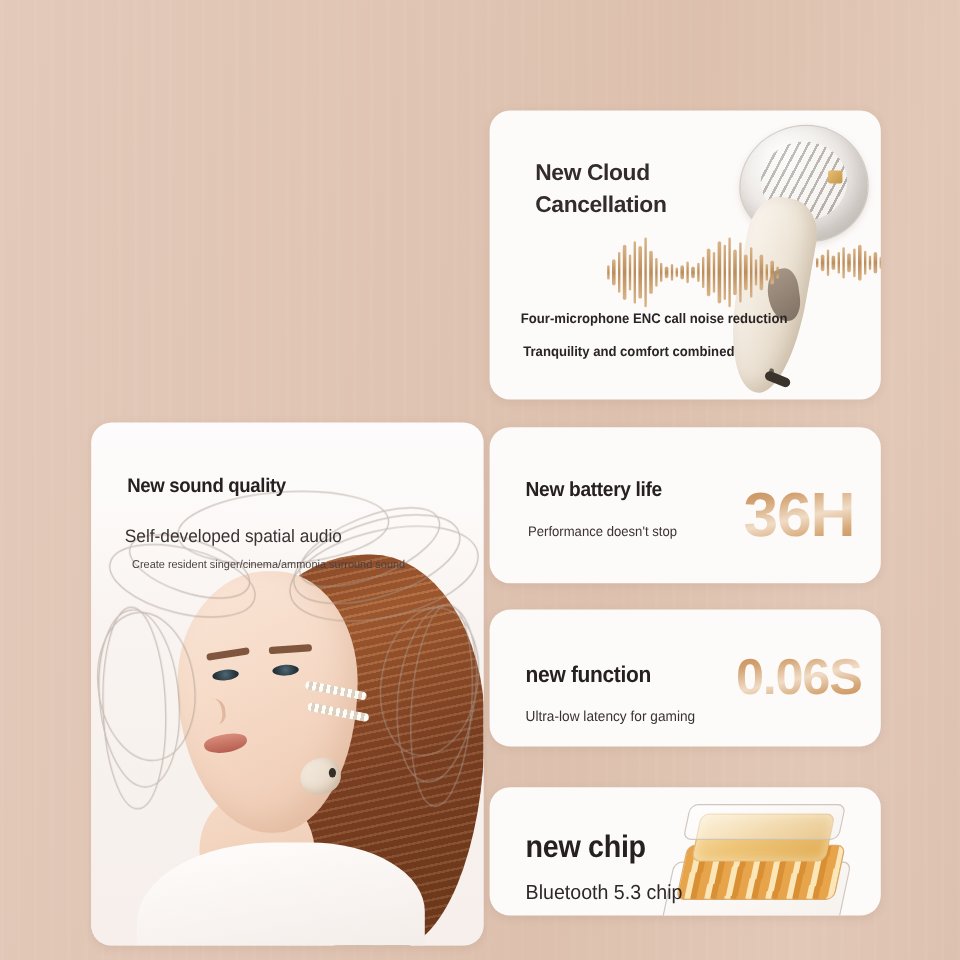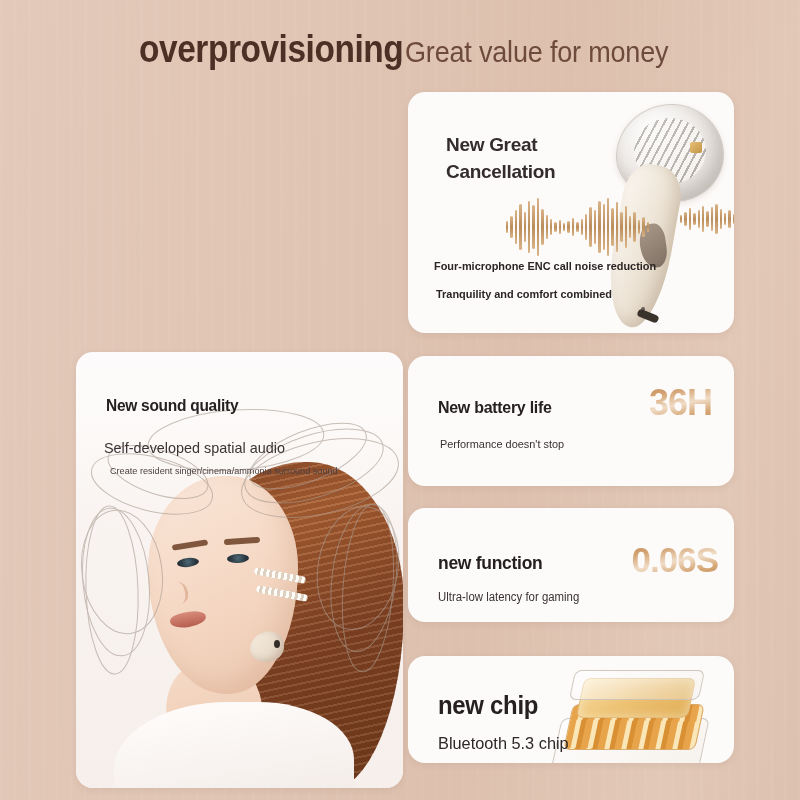--- a/index.html
+++ b/index.html
@@ -388,22 +388,22 @@
     font-weight: 700;
     letter-spacing: -1px;
     background: linear-gradient(168deg, #c08752 0%, #d3a271 26%, #f0dcc6 52%, #d6a878 74%, #c08752 100%);
     -webkit-background-clip: text;
     background-clip: text;
     color: transparent;
     -webkit-text-fill-color: transparent;
     white-space: nowrap;
     z-index: 3;
   }
-  #battery-value  { right: 22px; top: 26px; font-size: 36px; }
-  #function-value { right: 16px; top: 32px; font-size: 35px; }
+  #battery-value  { right: 22px; top: 44px; font-size: 52px; }
+  #function-value { right: 16px; top: 32px; font-size: 42px; }
 
   
   #card-chip .card-title { left: 30px; top: 34px; font-size: 26px; font-weight: 700; transform: scaleX(.92); transform-origin: left; }
   #c-l1 { left: 30px; top: 78px; font-size: 17px; font-weight: 400; color: #2e2728; transform: scaleX(.96); transform-origin: left; }
 
   .chip-graphic { position: absolute; right: 4px; top: 12px; width: 190px; height: 118px; z-index: 2; }
   .chip-layer {
     position: absolute;
     border: 1.5px solid rgba(200,190,180,.85);
     border-radius: 7px;
@@ -436,23 +436,20 @@
     background: linear-gradient(#e5b濃,#d7a martial);
     background: linear-gradient(#e8c285,#cf9b4e);
     transform: skewX(-12deg);
   }
 </style>
 </head>
 <body>
 
 <div id="page">
 
-  <div class="header">
-    <span class="header-main">overprovisioning</span><span class="header-sub">Great value for money</span>
-  </div>
 
 
   <div class="card" id="card-anc">
     <div class="anc-bud">
       <div class="anc-dome"></div>
       <div class="anc-coil"></div>
       <div class="anc-gold"></div>
       <div class="anc-body">
         <div class="anc-ear-pad"></div>
         <div class="anc-mic"></div>
@@ -502,21 +499,21 @@
         <span style="height: 18px;"></span>
         <span style="height: 26px;"></span>
         <span style="height: 16px;"></span>
         <span style="height: 24px;"></span>
         <span style="height: 30px;"></span>
         <span style="height: 20px;"></span>
         <span style="height: 12px;"></span>
         <span style="height: 18px;"></span>
         <span style="height: 10px;"></span>
       </div>
-    <div class="card-title">New Great Cancellation</div>
+    <div class="card-title">New Cloud Cancellation</div>
     <div class="card-line" id="a-l1">Four-microphone ENC call noise reduction</div>
     <div class="card-line" id="a-l2">Tranquility and comfort combined</div>
   </div>
 
   <div class="card" id="card-sound">
     <div class="model-photo">
       <div class="model-bg"></div>
       <div class="hair-back"></div>
       <div class="hair-strands"></div>
       <div class="neck"></div>

